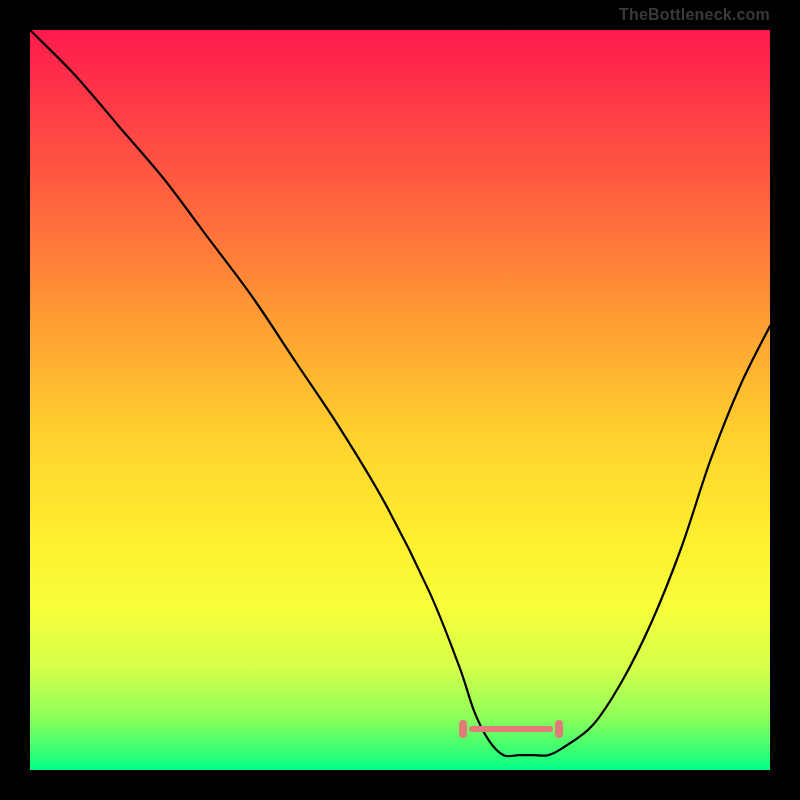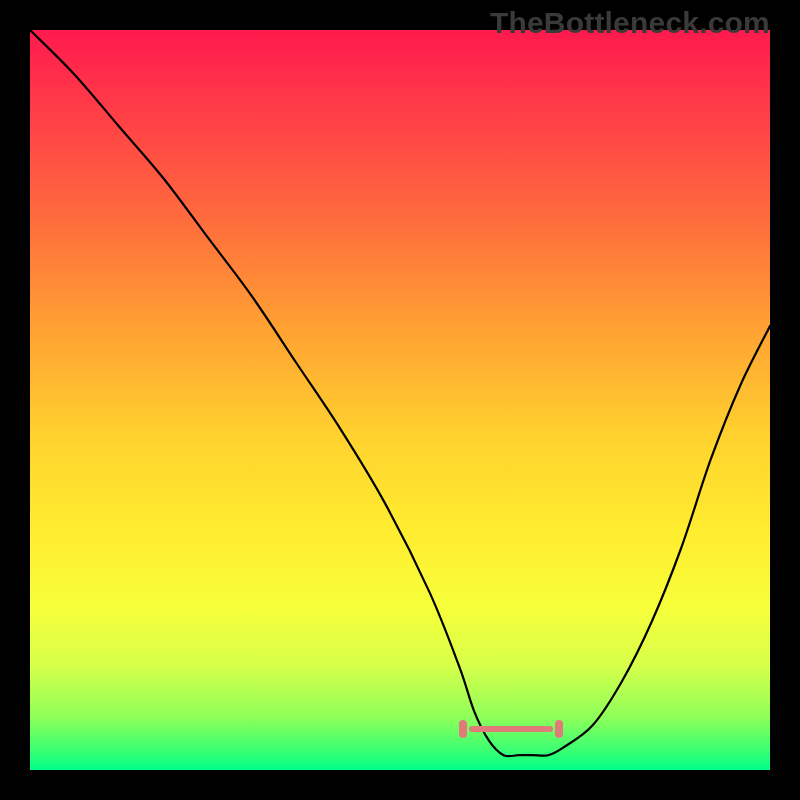--- a/index.html
+++ b/index.html
@@ -36,21 +36,21 @@
       #8cff5a 93%,
       #2dff76 98%,
       #00ff88 100%
     );
   }
   .watermark {
     position: absolute;
     top: 6px;
     right: 30px;
     color: #3a3a3a;
-    font-size: 30px;
+    font-size: 16px;
     font-weight: 600;
     letter-spacing: 0.2px;
     user-select: none;
   }
   svg.curve {
     position: absolute;
     inset: 0;
     width: 740px;
     height: 740px;
   }

